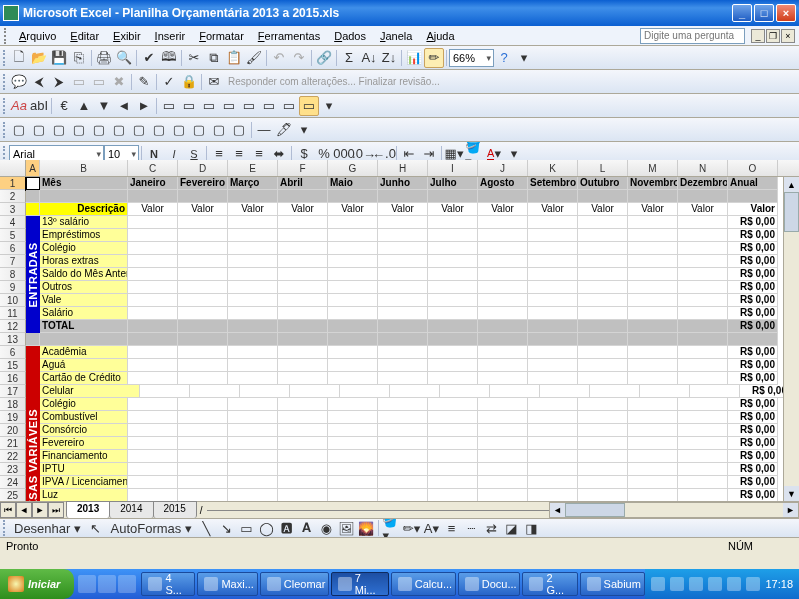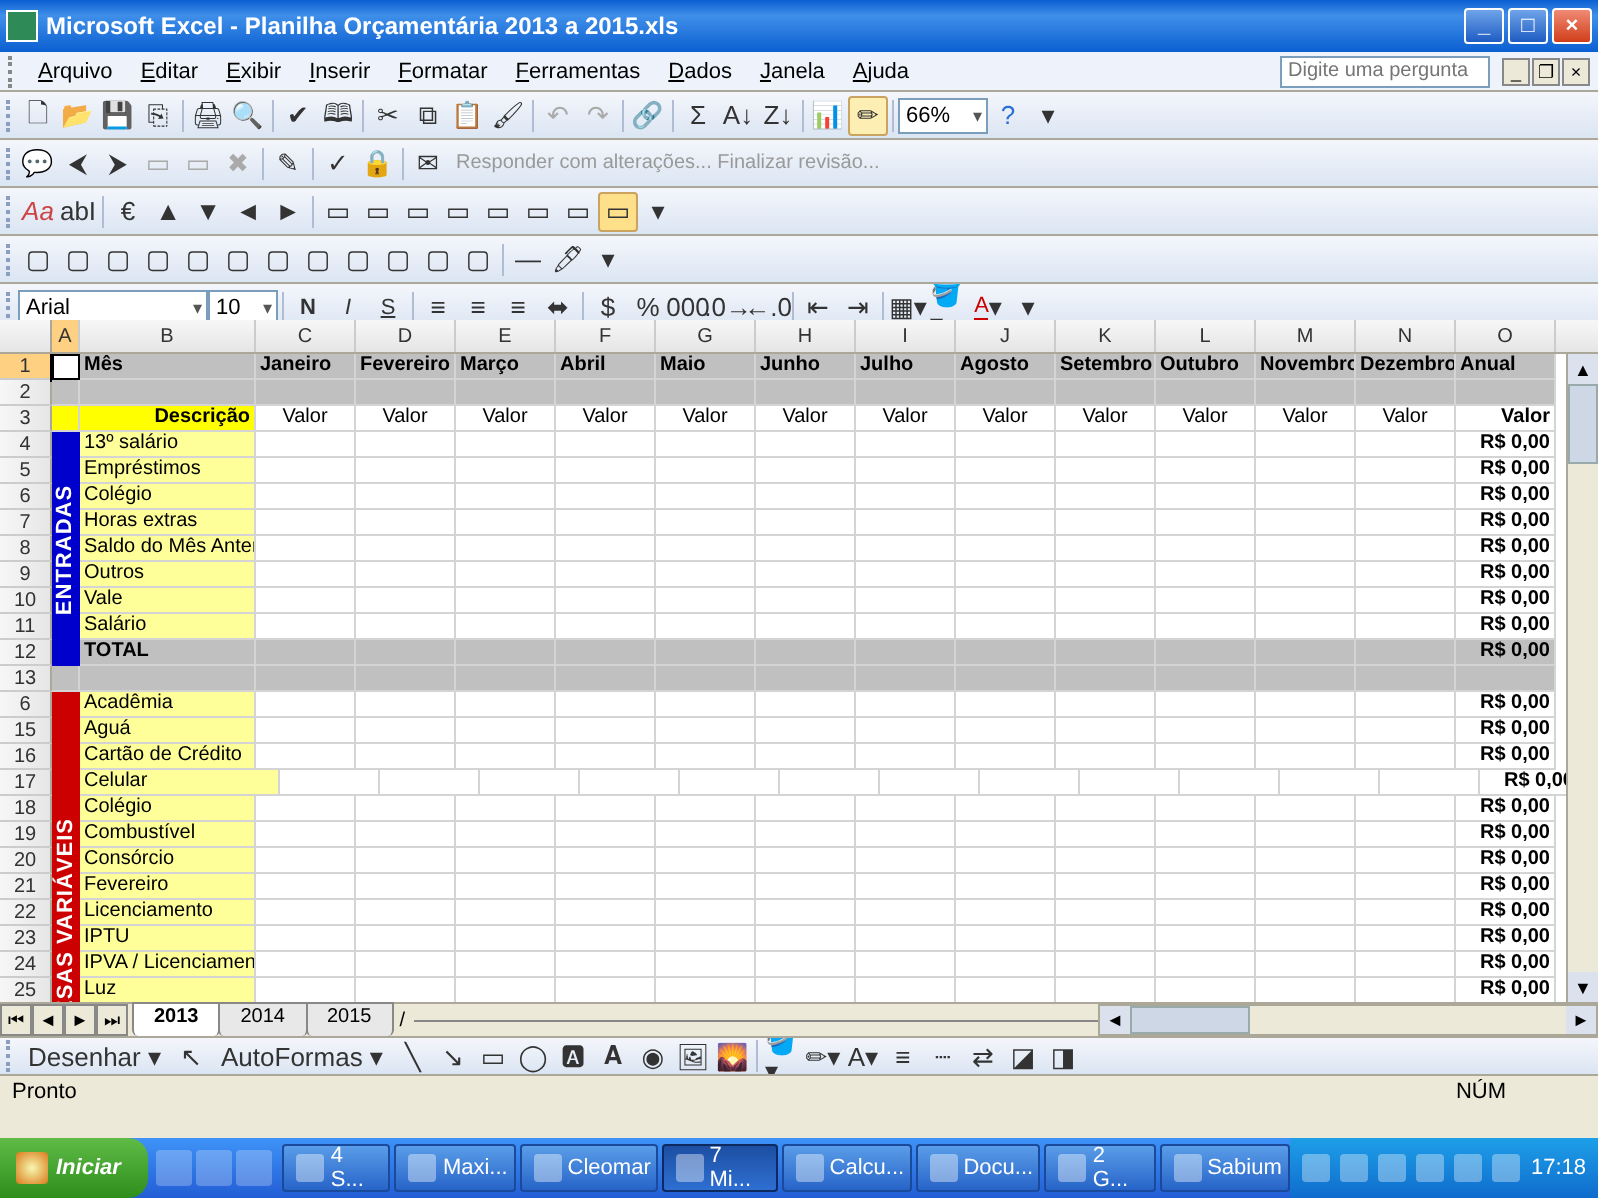--- a/index.html
+++ b/index.html
@@ -695,21 +695,21 @@
           <div class="cell " style="width: 50px;"></div>
           <div class="cell " style="width: 50px;"></div>
           <div class="cell " style="width: 50px;"></div>
           <div class="cell " style="width: 50px;"></div>
           <div class="cell " style="width: 50px;"></div>
           <div class="cell " style="width: 50px;"></div>
           <div class="cell right bold" style="width: 50px;">R$ 0,00</div>
         </div>
         <div class="cellrow">
           <div class="cell " style="width: 14px;"></div>
-          <div class="cell yellow" style="width: 88px;">Licenciamento</div>
+          <div class="cell yellow" style="width: 88px;">Financiamento</div>
           <div class="cell " style="width: 50px;"></div>
           <div class="cell " style="width: 50px;"></div>
           <div class="cell " style="width: 50px;"></div>
           <div class="cell " style="width: 50px;"></div>
           <div class="cell " style="width: 50px;"></div>
           <div class="cell " style="width: 50px;"></div>
           <div class="cell " style="width: 50px;"></div>
           <div class="cell " style="width: 50px;"></div>
           <div class="cell " style="width: 50px;"></div>
           <div class="cell " style="width: 50px;"></div>

